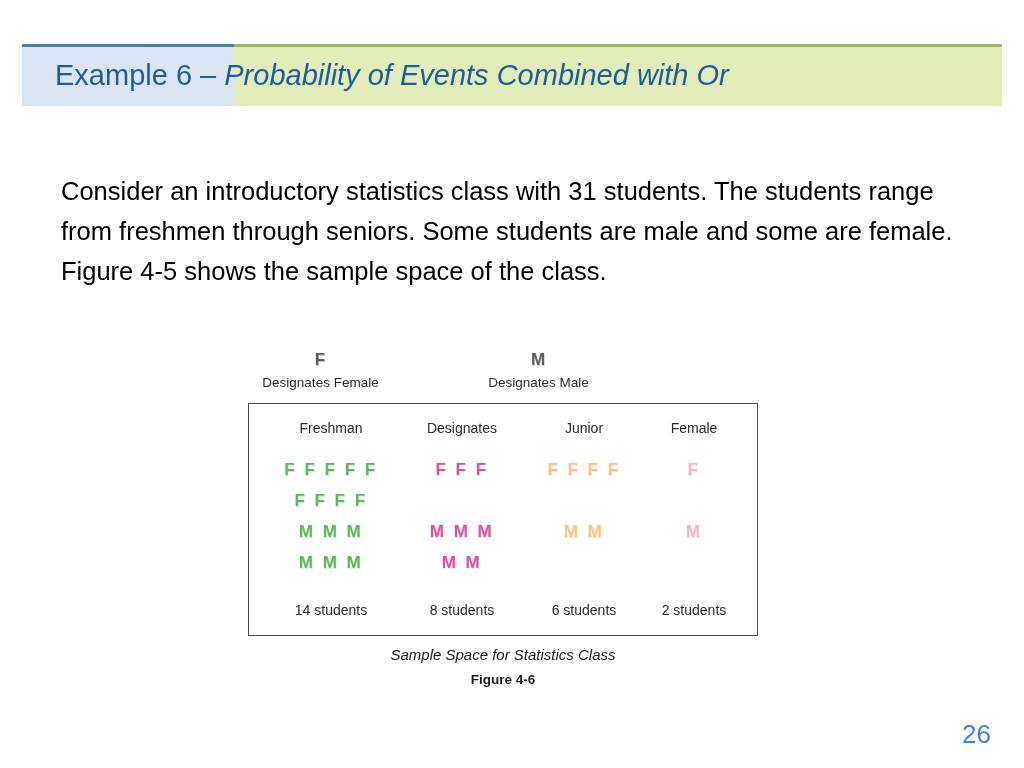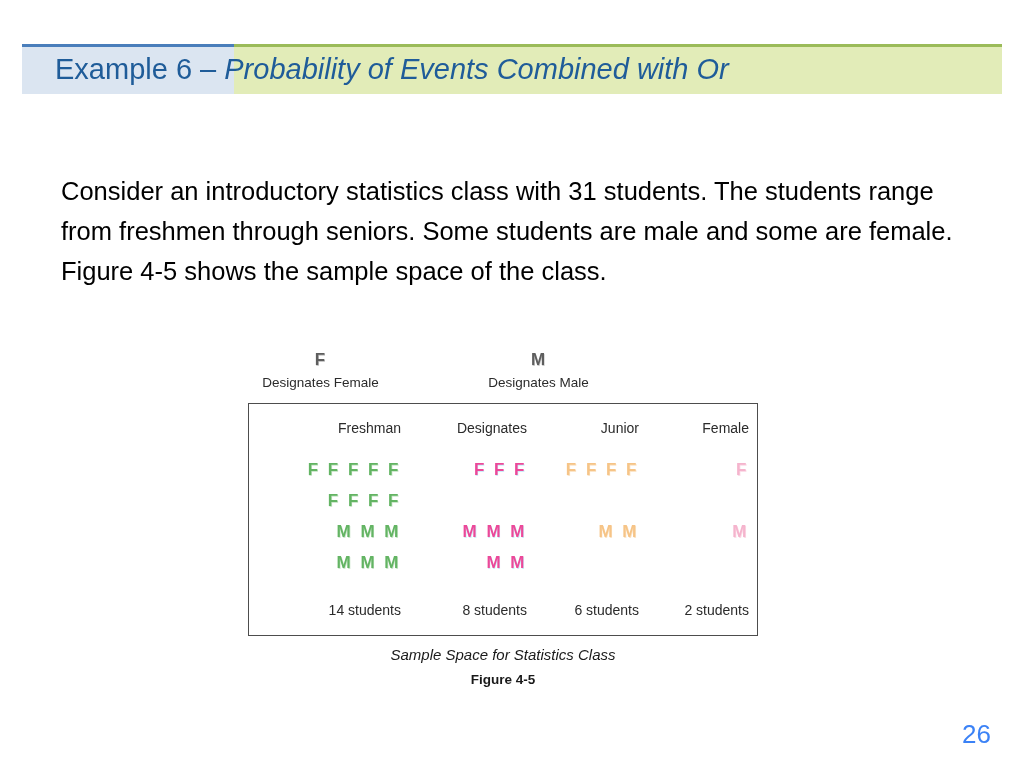--- a/index.html
+++ b/index.html
@@ -19,21 +19,21 @@
     height: 768px;
     background: #ffffff;
   }
 
   
   .title-bar {
     position: absolute;
     left: 22px;
     top: 44px;
     width: 980px;
-    height: 50px;
+    height: 62px;
     display: flex;
     align-items: stretch;
   }
   .title-left {
     width: 212px;
     background: #dbe5f1;
     border-top: 3px solid #4a7ebb;
     box-sizing: border-box;
   }
   .title-right {
@@ -102,21 +102,21 @@
     width: 510px;
     height: 233px;
     border: 1px solid #4d4d4d;
     box-sizing: border-box;
     background: #ffffff;
   }
   .col {
     position: absolute;
     top: 0;
     height: 100%;
-    text-align: right;
+    text-align: center;
   }
   .col.c0 { left: 12px;  width: 140px; }
   .col.c1 { left: 148px; width: 130px; }
   .col.c2 { left: 280px; width: 110px; }
   .col.c3 { left: 390px; width: 110px; }
 
   .col-head {
     position: absolute;
     top: 16px;
     left: 0;
@@ -246,17 +246,17 @@
           <div class="cell-line fp spacer">&nbsp;</div>
           <div class="cell-line fp">M</div>
           <div class="cell-line fp spacer">&nbsp;</div>
         </div>
         <div class="col-total">2 students</div>
       </div>
 
     </div>
 
     <div class="fig-caption">Sample Space for Statistics Class</div>
-    <div class="fig-number">Figure 4-5</div>
+    <div class="fig-number">Figure 4-6</div>
   </div>
 
   <div class="page-number">26</div>
 </div>
 
 </body></html>

